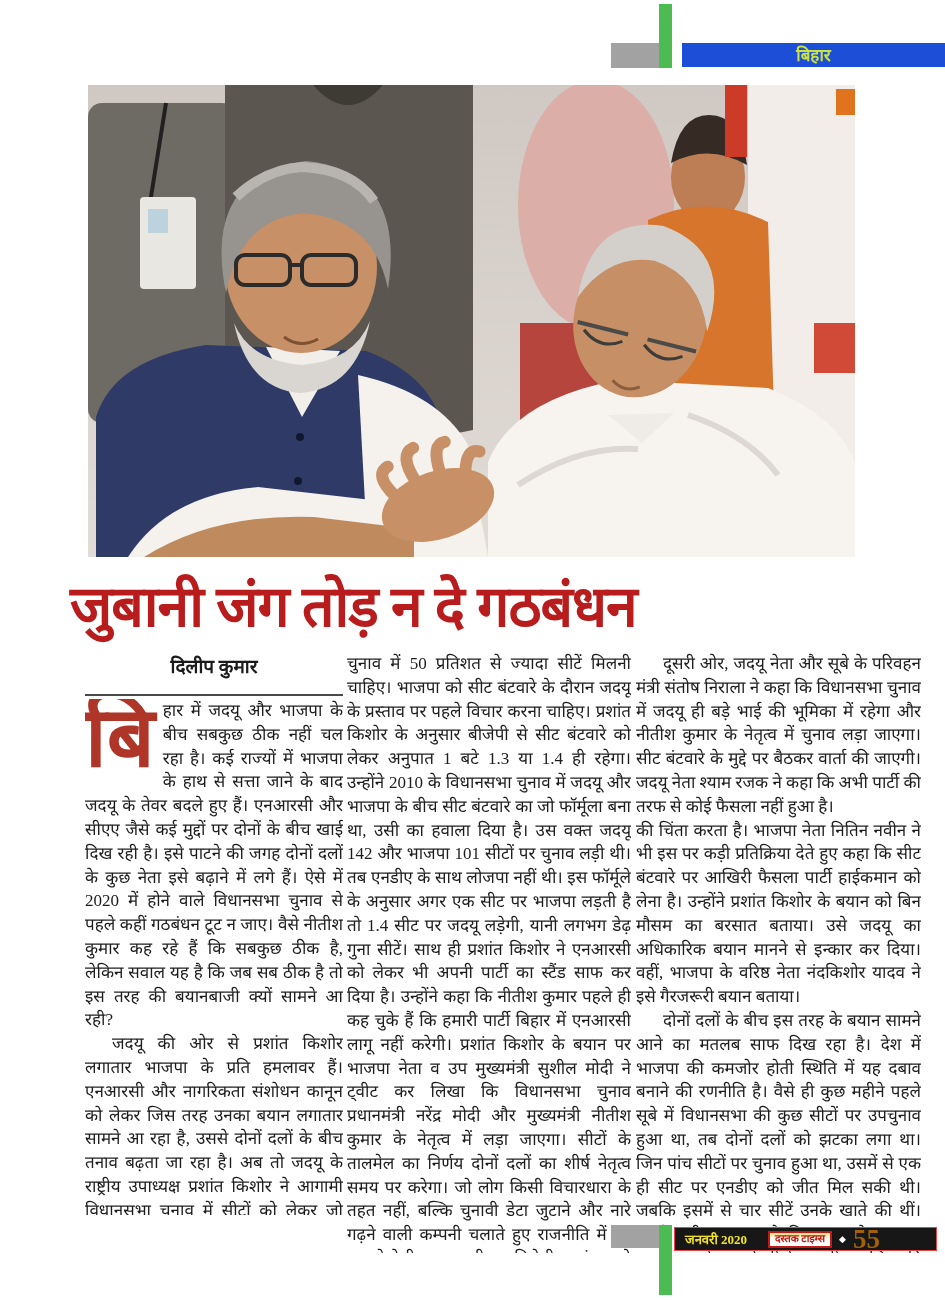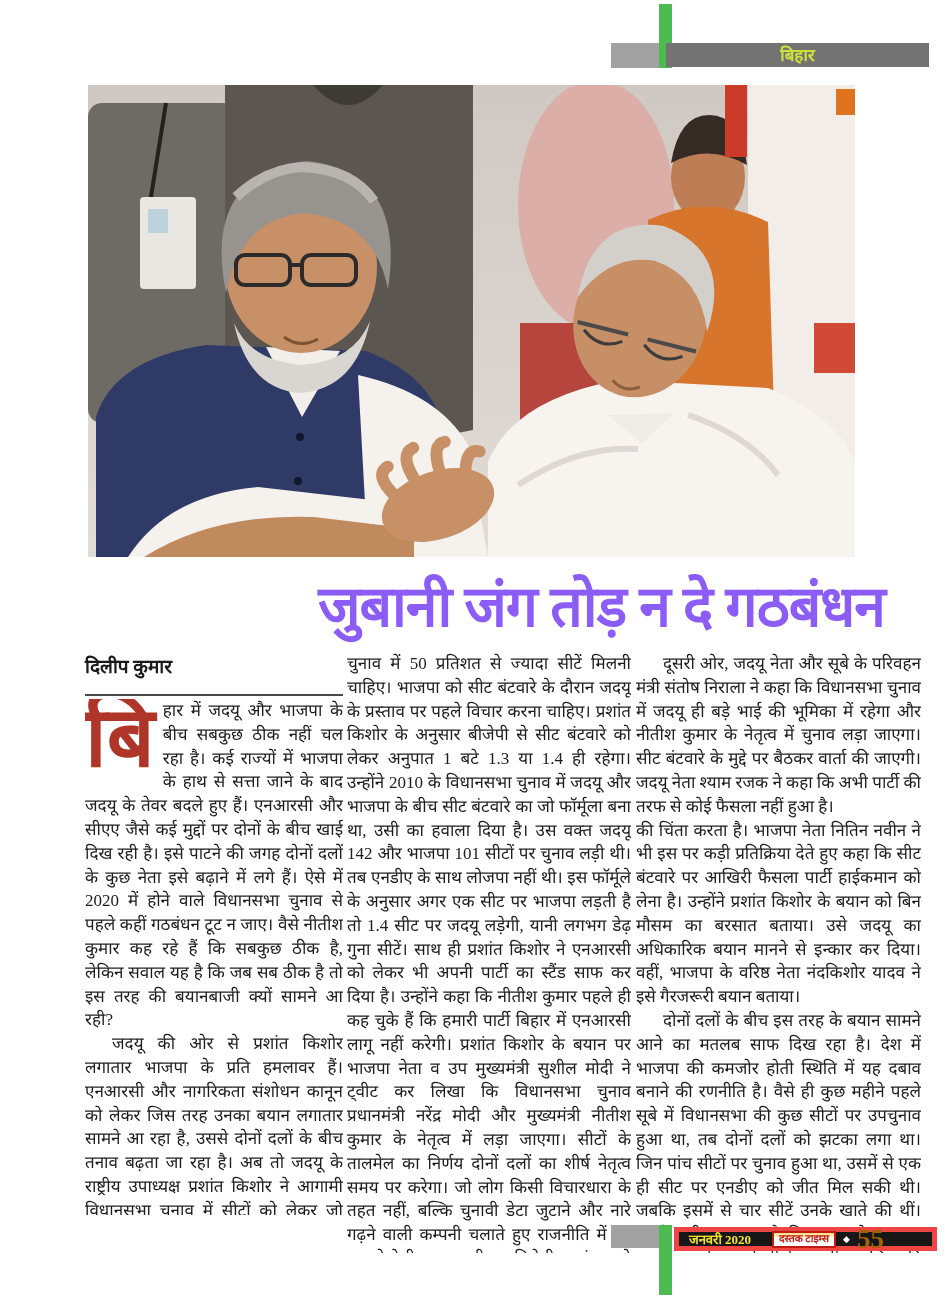--- a/index.html
+++ b/index.html
@@ -6,41 +6,41 @@
   html,body { background:#e8e8e8; }
   body { font-family:"Liberation Serif","DejaVu Serif",serif; }
   .page {
     position:relative; width:945px; height:1300px; margin:0 auto;
     background:#ffffff; overflow:hidden;
   }
   
   .tb-gray  { position:absolute; left:611px; top:43px; width:58px; height:25px; background:#a2a2a2; }
   .tb-green { position:absolute; left:659px; top:4px;  width:13px; height:64px; background:#4cbb51; }
   .tb-black {
-    position:absolute; left:666px; top:43px; width:263px; height:24px;
-    background:#737373; display:flex; align-items:center; justify-content:center;
+    position:absolute; left:682px; top:43px; width:263px; height:24px;
+    background:#1d4ed8; display:flex; align-items:center; justify-content:center;
   }
   .tb-black .section-label {
     color:#c9e23c; font-size:17px; font-weight:bold; line-height:1;
   }
   
   .photo {
     position:absolute; left:88px; top:85px; width:767px; height:472px;
     overflow:hidden; background:#d8d2cd;
   }
   .photo svg { display:block; width:100%; height:100%; }
   
   .headline {
     position:absolute; left:70px; top:562px; width:815px; height:92px;
-    text-align:right; font-size:57px; font-weight:800; color:#8b5cf6;
+    text-align:left; font-size:57px; font-weight:800; color:#b91c1c;
     letter-spacing:-1px; line-height:90px; white-space:nowrap;
   }
   .byline {
     position:absolute; left:85px; top:653px; width:258px;
-    font-size:19px; font-weight:bold; color:#1a1a1a;
+    text-align:center; font-size:19px; font-weight:bold; color:#1a1a1a;
   }
   .byline-rule {
     position:absolute; left:85px; top:694px; width:258px; height:2px; background:#4a4a4a;
   }
   
   .col {
     position:absolute; text-align:justify; color:#1c1c1c;
     font-size:17px; line-height:23.8px; overflow:hidden;
   }
   .col-1 { left:85px;  top:699px; width:258px; height:516px; }
@@ -50,21 +50,21 @@
   .para.indent { text-indent:27px; }
   .dropcap {
     float:left; color:#ae3527; font-weight:bold;
     font-size:84px; line-height:66px; padding:6px 8px 2px 0;
   }
   
   .ft-gray  { position:absolute; left:611px; top:1225px; width:48px; height:23px; background:#a2a2a2; }
   .ft-green { position:absolute; left:659px; top:1225px; width:13px; height:70px; background:#4cbb51; }
   .ft-black {
     position:absolute; left:674px; top:1227px; width:263px; height:24px;
-    background:#171717; border:5px solid #ef4444;
+    background:#171717; border:1px solid #ef4444;
     display:flex; align-items:center;
   }
   .issue-date {
     color:#f2e324; font-size:13px; font-weight:bold; margin-left:10px; white-space:nowrap;
   }
   .logo-box {
     margin-left:21px; padding:1px 5px; height:17px; display:flex; align-items:center;
     background:linear-gradient(180deg,#f6e07a 0%,#ffffff 45%,#ffffff 100%);
     border:2px solid #c21a12;
   }

